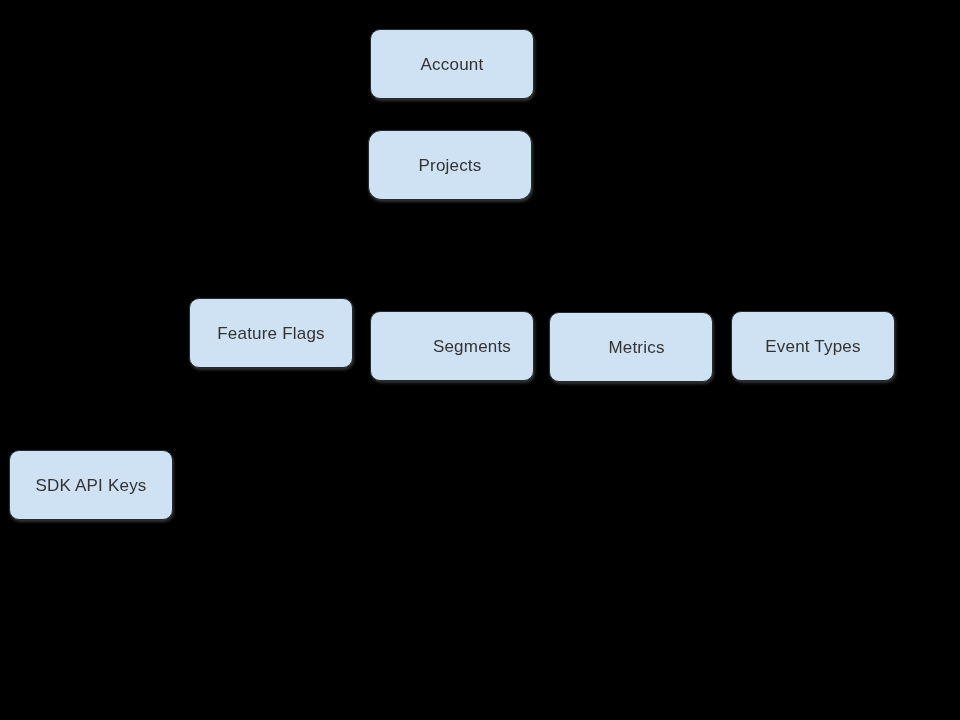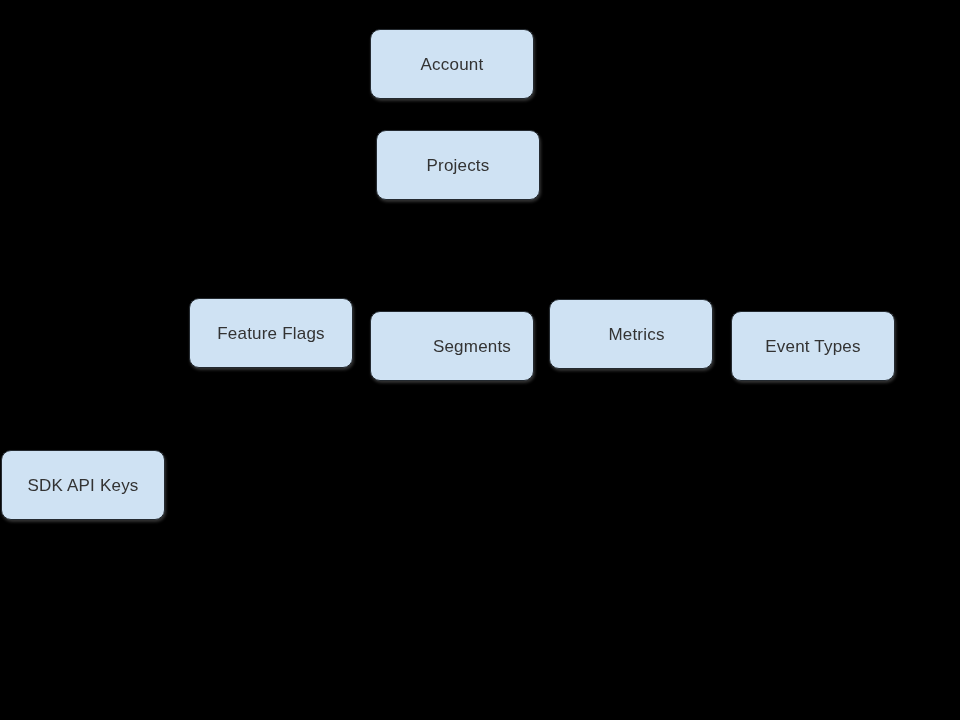--- a/index.html
+++ b/index.html
@@ -38,38 +38,38 @@
 </style>
 </head>
 <body>
 
 <div class="canvas">
 
   <div class="node" style="left:370px; top:29px;">
     <span class="node-label">Account</span>
   </div>
 
-  <div class="node" style="left:376px; top:130px;">
+  <div class="node" style="left:368px; top:130px;border-radius:13px;">
     <span class="node-label">Projects</span>
   </div>
 
 
   <div class="node" style="left:189px; top:298px;">
     <span class="node-label">Feature Flags</span>
   </div>
 
   <div class="node" style="left:370px; top:311px;padding-left:40px;">
     <span class="node-label">Segments</span>
   </div>
 
-  <div class="node" style="left:549px; top:299px;padding-left:11px;">
+  <div class="node" style="left:549px; top:312px;padding-left:11px;">
     <span class="node-label">Metrics</span>
   </div>
 
   <div class="node" style="left:731px; top:311px;">
     <span class="node-label">Event Types</span>
   </div>
 
-  <div class="node" style="left:1px; top:450px;text-align:right;">
+  <div class="node" style="left:9px; top:450px;text-align:right;">
     <span class="node-label">SDK API Keys</span>
   </div>
 
 </div>
 
 </body></html>

